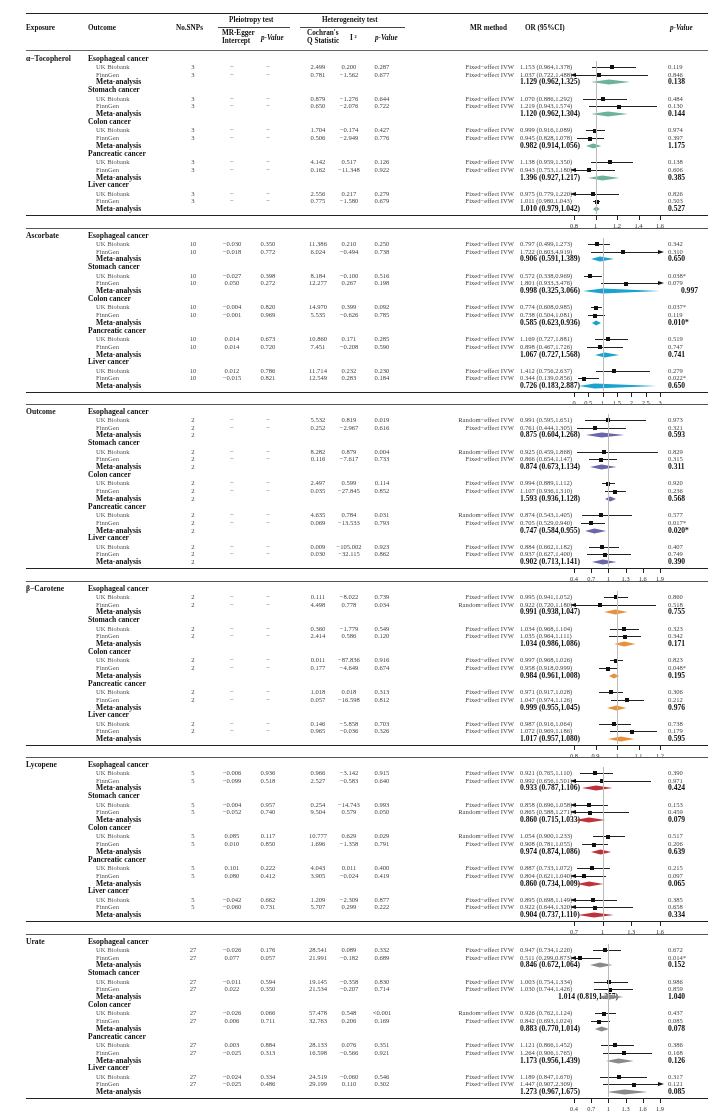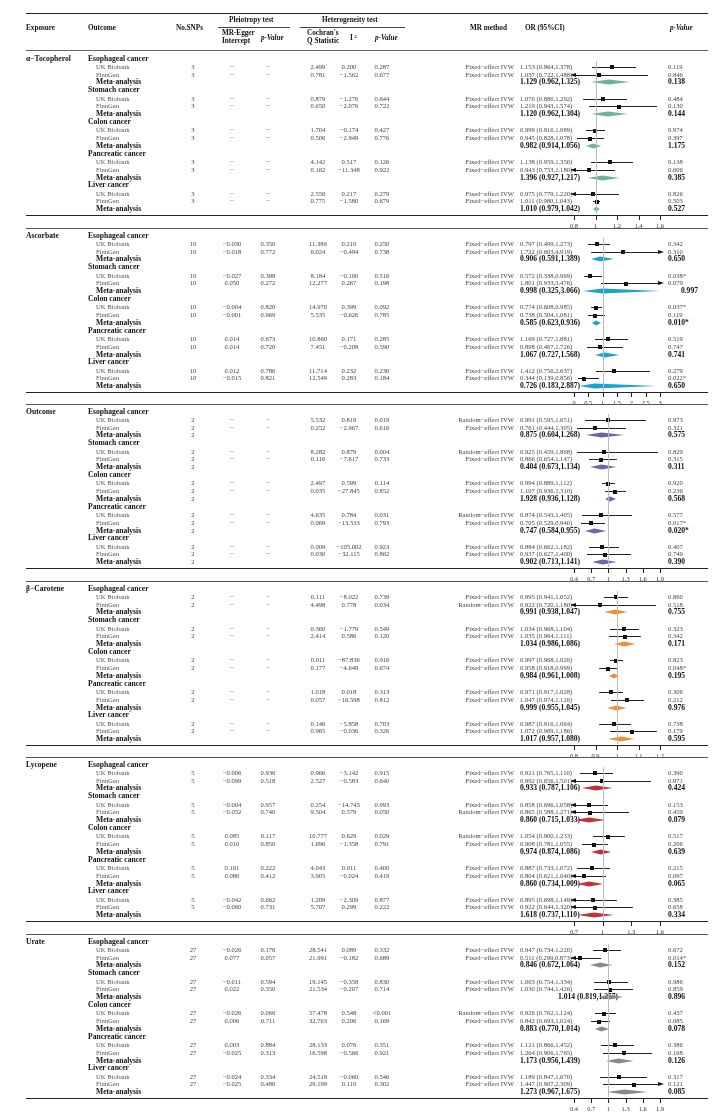--- a/index.html
+++ b/index.html
@@ -493,21 +493,21 @@
           <div class="abs num" style="left:434px;width:80px;top:423.6px;text-align:right;">Fixed−effect IVW</div>
           <div class="abs num" style="left:520px;top:423.6px;text-align:left;">0.761 (0.444,1.305)</div>
           <div class="abs num" style="left:668px;width:30px;top:423.6px;text-align:left;">0.321</div>
           <div class="ci-line" style="left:576.5226666666666px;width:49.36400000000003px;top:427.6px;"></div>
           <div class="pt" style="left:592.6973333333333px;top:426.1px;"></div>
         </div>
         <div>
           <div class="abs meta-lbl" style="left:96px;top:430.40000000000003px;">Meta-analysis</div>
           <div class="abs num" style="left:178px;width:30px;top:431.40000000000003px;">2</div>
           <div class="abs num b" style="left:520px;top:430.40000000000003px;text-align:left;">0.875 (0.604,1.268)</div>
-          <div class="abs num b" style="left:668px;width:30px;top:430.40000000000003px;text-align:left;">0.575</div>
+          <div class="abs num b" style="left:668px;width:30px;top:430.40000000000003px;text-align:left;">0.593</div>
           <svg style="position:absolute;left:585.696px;top:432.40000000000003px;overflow:visible;" width="38.06933333333325" height="6">
             <polygon points="0,3 15.537333333333322,0.5 38.06933333333325,3 15.537333333333322,5.5" fill="#6b66a8"></polygon>
           </svg>
         </div>
         <div class="abs outcome" style="left:88px;top:438.20000000000005px;">Stomach cancer</div>
         <div>
           <div class="abs src" style="left:96px;top:447.50000000000006px;">UK Biobank</div>
           <div class="abs num" style="left:178px;width:30px;top:447.50000000000006px;">2</div>
           <div class="abs num" style="left:217px;width:30px;top:447.50000000000006px;">−</div>
           <div class="abs num" style="left:253px;width:30px;top:447.50000000000006px;">−</div>
@@ -530,21 +530,21 @@
           <div class="abs num" style="left:367px;width:30px;top:455.30000000000007px;">0.733</div>
           <div class="abs num" style="left:434px;width:80px;top:455.30000000000007px;text-align:right;">Fixed−effect IVW</div>
           <div class="abs num" style="left:520px;top:455.30000000000007px;text-align:left;">0.866 (0.654,1.147)</div>
           <div class="abs num" style="left:668px;width:30px;top:455.30000000000007px;text-align:left;">0.315</div>
           <div class="ci-line" style="left:588.5626666666667px;width:28.265333333333274px;top:459.30000000000007px;"></div>
           <div class="pt" style="left:598.7173333333334px;top:457.80000000000007px;"></div>
         </div>
         <div>
           <div class="abs meta-lbl" style="left:96px;top:462.1000000000001px;">Meta-analysis</div>
           <div class="abs num" style="left:178px;width:30px;top:463.1000000000001px;">2</div>
-          <div class="abs num b" style="left:520px;top:462.1000000000001px;text-align:left;">0.404 (0.673,1.134)</div>
+          <div class="abs num b" style="left:520px;top:462.1000000000001px;text-align:left;">0.874 (0.673,1.134)</div>
           <div class="abs num b" style="left:668px;width:30px;top:462.1000000000001px;text-align:left;">0.311</div>
           <svg style="position:absolute;left:589.652px;top:464.1000000000001px;overflow:visible;" width="26.43066666666664" height="6">
             <polygon points="0,3 11.524000000000001,0.5 26.43066666666664,3 11.524000000000001,5.5" fill="#6b66a8"></polygon>
           </svg>
         </div>
         <div class="abs outcome" style="left:88px;top:469.9000000000001px;">Colon cancer</div>
         <div>
           <div class="abs src" style="left:96px;top:479.2000000000001px;">UK Biobank</div>
           <div class="abs num" style="left:178px;width:30px;top:479.2000000000001px;">2</div>
           <div class="abs num" style="left:217px;width:30px;top:479.2000000000001px;">−</div>
@@ -568,21 +568,21 @@
           <div class="abs num" style="left:367px;width:30px;top:487.0000000000001px;">0.852</div>
           <div class="abs num" style="left:434px;width:80px;top:487.0000000000001px;text-align:right;">Fixed−effect IVW</div>
           <div class="abs num" style="left:520px;top:487.0000000000001px;text-align:left;">1.107 (0.936,1.310)</div>
           <div class="abs num" style="left:668px;width:30px;top:487.0000000000001px;text-align:left;">0.236</div>
           <div class="ci-line" style="left:604.7306666666667px;width:21.442666666666582px;top:491.0000000000001px;"></div>
           <div class="pt" style="left:612.5346666666667px;top:489.5000000000001px;"></div>
         </div>
         <div>
           <div class="abs meta-lbl" style="left:96px;top:493.8000000000001px;">Meta-analysis</div>
           <div class="abs num" style="left:178px;width:30px;top:494.8000000000001px;">2</div>
-          <div class="abs num b" style="left:520px;top:493.8000000000001px;text-align:left;">1.928 (0.936,1.128)</div>
+          <div class="abs num b" style="left:520px;top:493.8000000000001px;text-align:left;">1.593 (0.936,1.128)</div>
           <div class="abs num b" style="left:668px;width:30px;top:493.8000000000001px;text-align:left;">0.568</div>
           <svg style="position:absolute;left:604.7306666666667px;top:495.8000000000001px;overflow:visible;" width="11.007999999999925" height="6">
             <polygon points="0,3 5.274666666666576,0.5 11.007999999999925,3 5.274666666666576,5.5" fill="#6b66a8"></polygon>
           </svg>
         </div>
         <div class="abs outcome" style="left:88px;top:501.60000000000014px;">Pancreatic cancer</div>
         <div>
           <div class="abs src" style="left:96px;top:510.90000000000015px;">UK Biobank</div>
           <div class="abs num" style="left:178px;width:30px;top:510.90000000000015px;">2</div>
           <div class="abs num" style="left:217px;width:30px;top:510.90000000000015px;">−</div>
@@ -1055,21 +1055,21 @@
           <div class="abs num" style="left:367px;width:30px;top:903.3999999999992px;">0.222</div>
           <div class="abs num" style="left:434px;width:80px;top:903.3999999999992px;text-align:right;">Fixed−effect IVW</div>
           <div class="abs num" style="left:520px;top:903.3999999999992px;text-align:left;">0.922 (0.644,1.320)</div>
           <div class="abs num" style="left:668px;width:30px;top:903.3999999999992px;text-align:left;">0.658</div>
           <div class="ci-line" style="left:574px;width:59.24444444444441px;top:907.3999999999992px;"></div>
           <div class="pt" style="left:593.2133333333334px;top:905.8999999999992px;"></div>
           <div class="arrow-l" style="left:570px;top:905.3999999999992px;"></div>
         </div>
         <div>
           <div class="abs meta-lbl" style="left:96px;top:910.1999999999991px;">Meta-analysis</div>
-          <div class="abs num b" style="left:520px;top:910.1999999999991px;text-align:left;">1.618 (0.737,1.110)</div>
+          <div class="abs num b" style="left:520px;top:910.1999999999991px;text-align:left;">0.904 (0.737,1.110)</div>
           <div class="abs num b" style="left:668px;width:30px;top:910.1999999999991px;text-align:left;">0.334</div>
           <svg style="position:absolute;left:577.5355555555556px;top:912.1999999999991px;overflow:visible;" width="35.642222222222244" height="6">
             <polygon points="0,3 15.957777777777778,0.5 35.642222222222244,3 15.957777777777778,5.5" fill="#c0323a"></polygon>
           </svg>
         </div>
         <div class="rule" style="top:920.4999999999991px;height:1.3px;"></div>
         <div class="ref" style="left:602.6666666666666px;top:766.8px;height:153.69999999999908px;"></div>
         <div class="tick" style="left:574px;top:921.4999999999991px;"></div>
         <div class="abs axis-lbl" style="left:564px;width:20px;top:927.4999999999991px;">0.7</div>
         <div class="tick" style="left:602.6666666666666px;top:921.4999999999991px;"></div>
@@ -1145,21 +1145,21 @@
           <div class="abs num" style="left:367px;width:30px;top:985.2999999999997px;">0.714</div>
           <div class="abs num" style="left:434px;width:80px;top:985.2999999999997px;text-align:right;">Fixed−effect IVW</div>
           <div class="abs num" style="left:520px;top:985.2999999999997px;text-align:left;">1.030 (0.744,1.426)</div>
           <div class="abs num" style="left:668px;width:30px;top:985.2999999999997px;text-align:left;">0.859</div>
           <div class="ci-line" style="left:593.7226666666667px;width:39.10133333333329px;top:989.2999999999997px;"></div>
           <div class="pt" style="left:608.12px;top:987.7999999999997px;"></div>
         </div>
         <div>
           <div class="abs meta-lbl" style="left:96px;top:992.0999999999997px;">Meta-analysis</div>
           <div class="abs num b" style="left:520px;top:992.0999999999997px;text-align:left;margin-left:38px;">1.014 (0.819,1.257)</div>
-          <div class="abs num b" style="left:668px;width:30px;top:992.0999999999997px;text-align:left;">0.896</div>
+          <div class="abs num b" style="left:668px;width:30px;top:992.0999999999997px;text-align:left;">1.040</div>
           <svg style="position:absolute;left:598.0226666666666px;top:994.0999999999997px;overflow:visible;" width="25.11200000000008" height="6">
             <polygon points="0,3 11.180000000000064,0.5 25.11200000000008,3 11.180000000000064,5.5" fill="#8a8a86"></polygon>
           </svg>
         </div>
         <div class="abs outcome" style="left:88px;top:999.8999999999996px;">Colon cancer</div>
         <div>
           <div class="abs src" style="left:96px;top:1009.1999999999996px;">UK Biobank</div>
           <div class="abs num" style="left:178px;width:30px;top:1009.1999999999996px;">27</div>
           <div class="abs num" style="left:217px;width:30px;top:1009.1999999999996px;">−0.026</div>
           <div class="abs num" style="left:253px;width:30px;top:1009.1999999999996px;">0.066</div>

